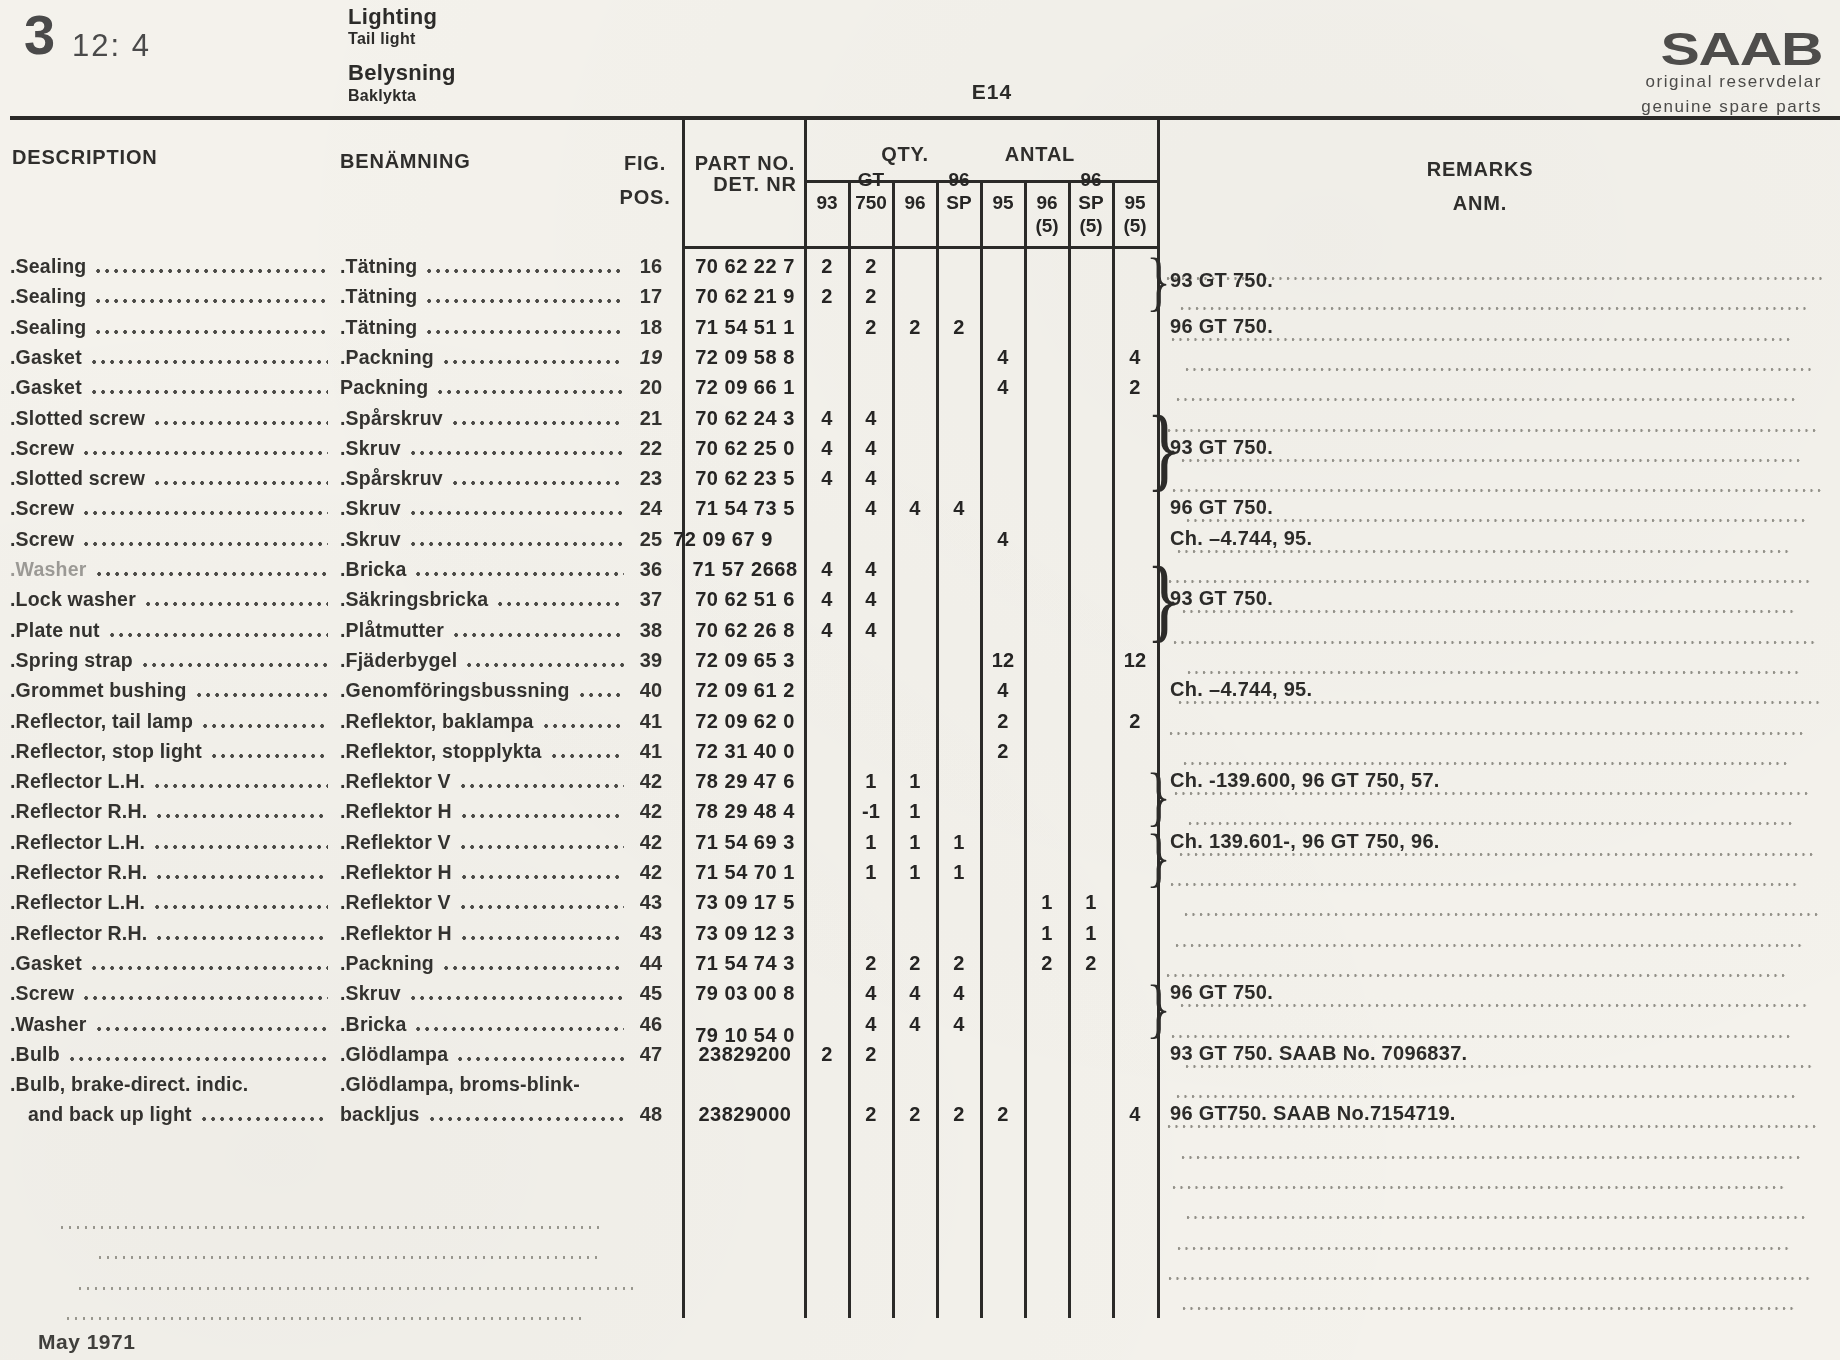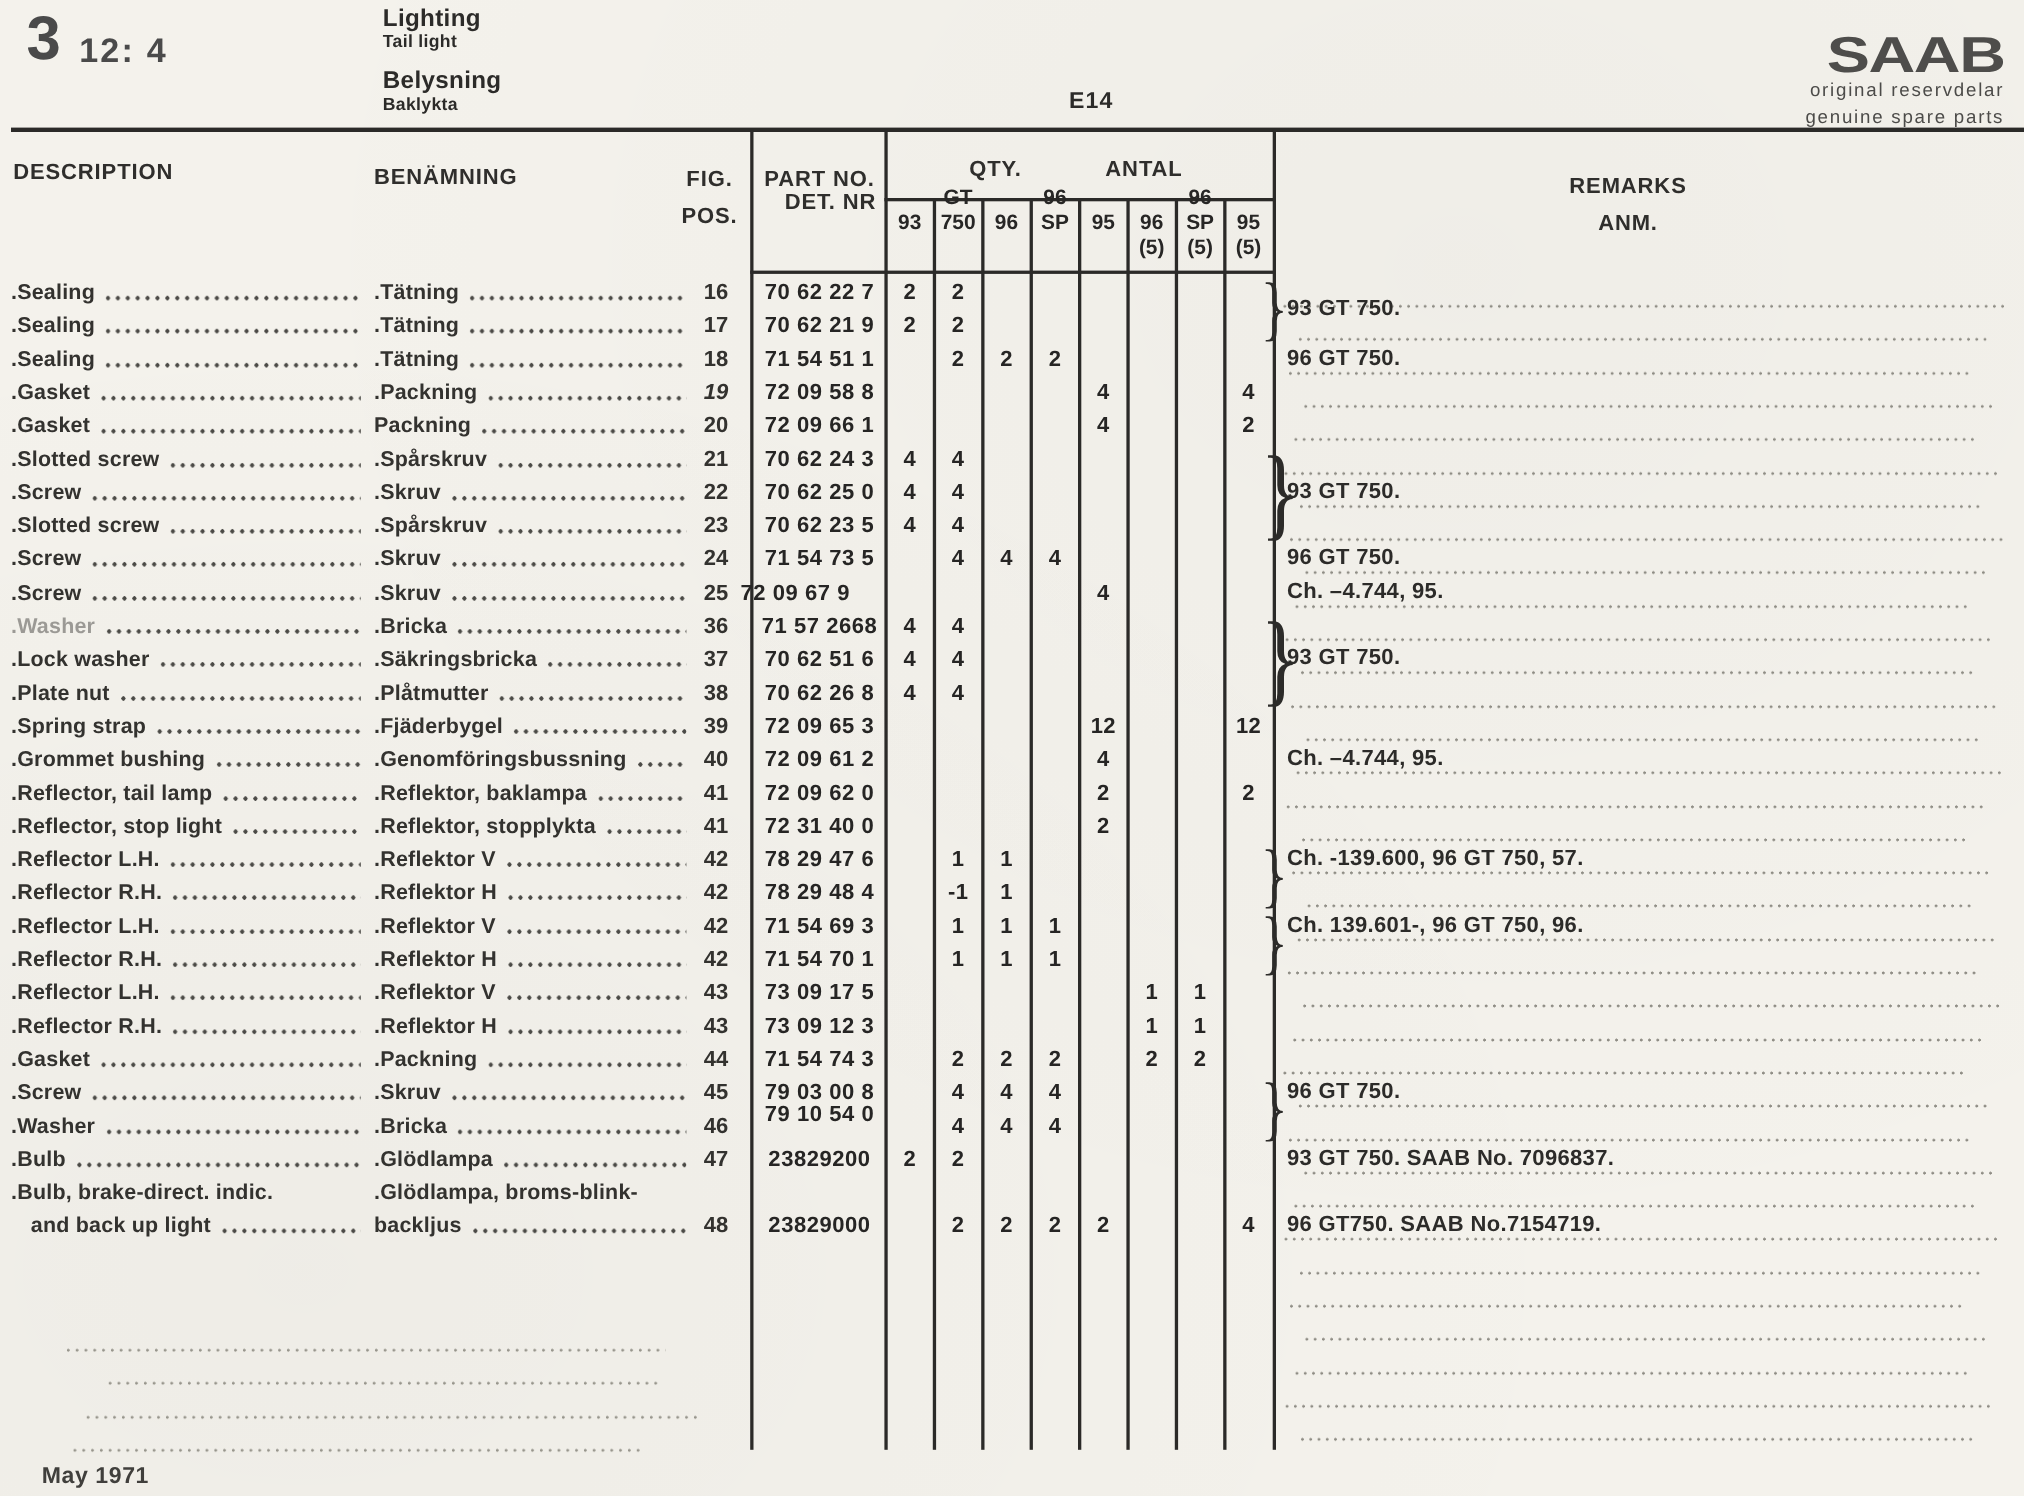--- a/index.html
+++ b/index.html
@@ -8,21 +8,21 @@
     background:
       radial-gradient(ellipse at 72% 18%, rgba(0,0,0,0.018), transparent 60%),
       radial-gradient(ellipse at 15% 85%, rgba(0,0,0,0.025), transparent 55%),
       #f4f2ec;
     font-family:"Liberation Sans", sans-serif;
     color:#2e2d2b;
   }
   .abs{position:absolute;}
   
   .secnum{font-size:56px;font-weight:700;color:#4a4a4a;letter-spacing:1px;}
-  .secref{font-size:31px;font-weight:700;color:#4a4a4a;letter-spacing:2px;}
+  .secref{font-size:31px;font-weight:400;color:#4a4a4a;letter-spacing:2px;}
   .t-big{font-size:22px;font-weight:700;color:#2c2b29;letter-spacing:0.3px;}
   .t-small{font-size:16px;font-weight:700;color:#2c2b29;letter-spacing:0.3px;}
   .modelcode{font-size:21px;font-weight:700;color:#2c2b29;letter-spacing:1px;}
   .brand{font-size:46px;font-weight:700;color:#4e4d4b;letter-spacing:-1px;transform:scaleX(1.28);transform-origin:right center;}
   .brandline{font-size:17px;font-weight:400;color:#4c4b49;letter-spacing:1.6px;text-align:right;}
   
   .hline{position:absolute;background:#2b2a28;}
   .vline{position:absolute;background:#2b2a28;width:2.5px;}
   
   .colhead{font-size:20px;font-weight:700;letter-spacing:0.8px;color:#2f2e2c;white-space:nowrap;}
@@ -470,21 +470,21 @@
       <div class="rleader" style="left: 1180px; top: 1003.2px; width: 628px;"></div>
       <div class="tline flexrow" style="left: 10px; top: 1012.5px; width: 322px;">
         <div>.Washer</div>
         <div class="leader"></div>
       </div>
       <div class="tline flexrow" style="left: 340px; top: 1012.5px; width: 288px;">
         <div>.Bricka</div>
         <div class="leader"></div>
       </div>
       <div class="tline figcell" style="left: 622px; top: 1012.5px;">46</div>
-      <div class="tline partcell" style="left: 686px; top: 1002px;">79 10 54 0</div>
+      <div class="tline partcell" style="left: 686px; top: 1024px;">79 10 54 0</div>
       <div class="tline qcell" style="left: 849px; top: 1012.5px;">4</div>
       <div class="tline qcell" style="left: 893px; top: 1012.5px;">4</div>
       <div class="tline qcell" style="left: 937px; top: 1012.5px;">4</div>
       <div class="rleader" style="left: 1171px; top: 1033.5px; width: 621px;"></div>
       <div class="tline flexrow" style="left: 10px; top: 1042.8px; width: 322px;">
         <div>.Bulb</div>
         <div class="leader"></div>
       </div>
       <div class="tline flexrow" style="left: 340px; top: 1042.8px; width: 288px; justify-content: flex-end;">
         <div>.Glödlampa</div>

